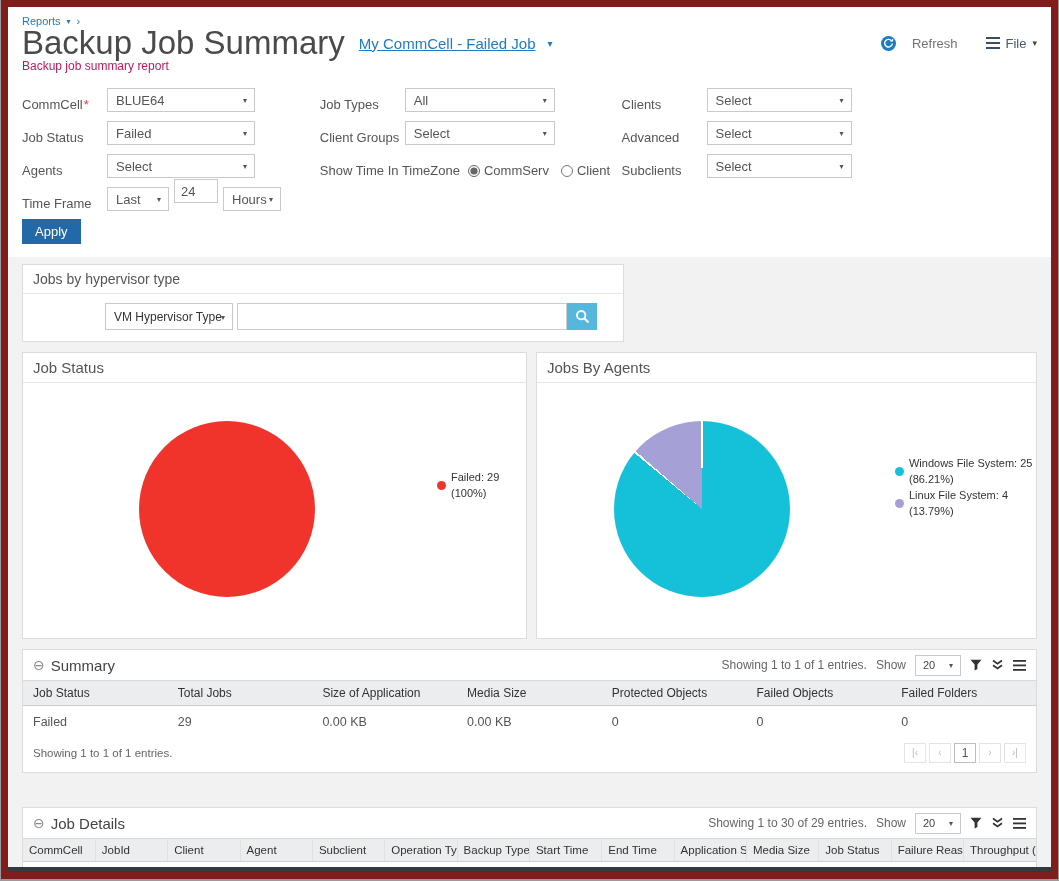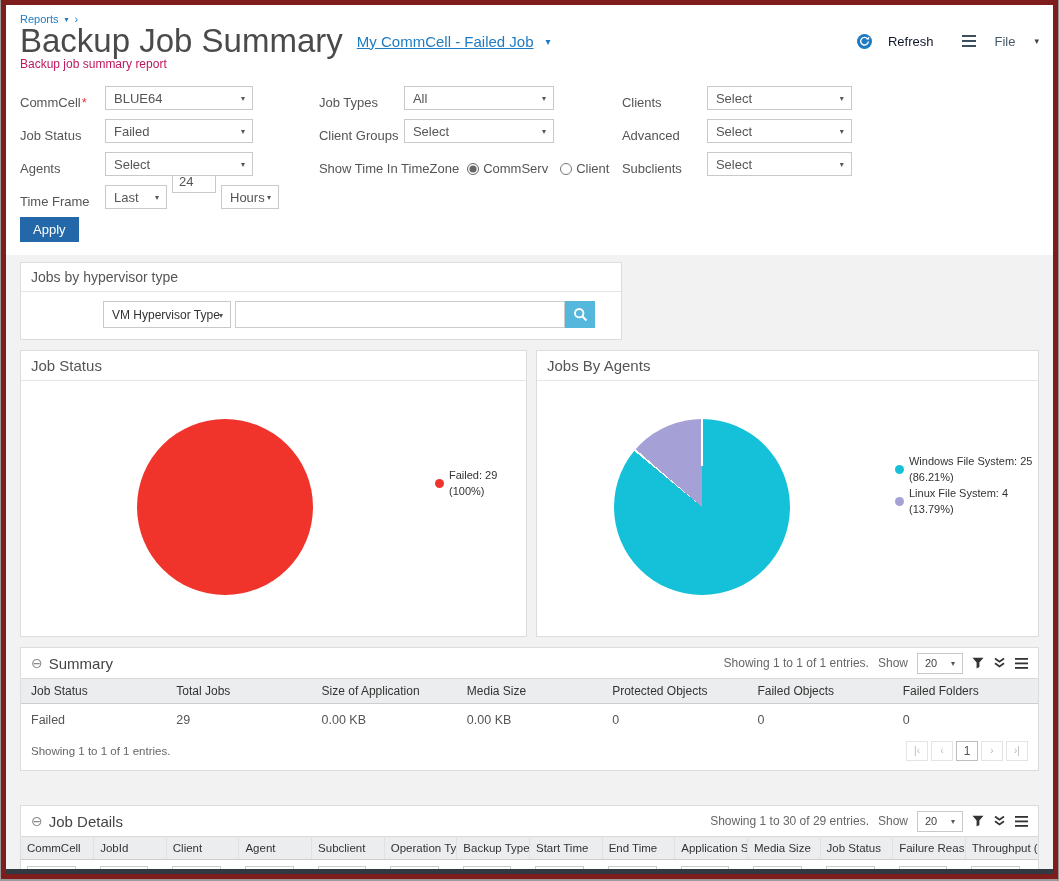--- a/index.html
+++ b/index.html
@@ -1,46 +1,46 @@
 <!DOCTYPE html>
 <html><head>
 <meta charset="utf-8">
 <style>
   *{box-sizing:border-box;margin:0;padding:0}
   html,body{background:#9a9a9a}
   body{font-family:"Liberation Sans","DejaVu Sans",sans-serif}
-  .app{width:1057px;height:879px;margin:0 auto;border:5px solid #7f1d1d;background:#fff;position:relative;overflow:hidden}
+  .app{width:1057px;height:879px;margin:0 auto;border:7px solid #7f1d1d;background:#fff;position:relative;overflow:hidden}
 
   
   .topbar{padding:8px 14px 0}
   .crumb{font-size:11px;color:#1e7bc1;display:flex;align-items:center;gap:6px}
   .crumb .caret-sm{font-size:8px}
   .title-row{display:flex;align-items:center;margin-top:1px}
   h1{font-size:33px;font-weight:400;color:#4a4a4a;line-height:30px}
   .view-link{font-size:15px;color:#1e7bc1;text-decoration:underline;margin-left:14px;cursor:pointer}
   .link-caret{color:#1e7bc1;font-size:10px;margin-left:12px}
   .top-actions{margin-left:auto;display:flex;align-items:center;gap:28px;font-size:13px}
-  .refresh-btn{color:#0f172a;display:flex;align-items:center;gap:16px;cursor:pointer}
-  .file-btn{color:#44596b;display:flex;align-items:center;gap:19px;cursor:pointer}
+  .refresh-btn{color:#737373;display:flex;align-items:center;gap:16px;cursor:pointer}
+  .file-btn{color:#44596b;display:flex;align-items:center;gap:6px;cursor:pointer}
   .file-btn .caret-sm{font-size:9px;color:#444}
   .subtitle{font-size:12px;color:#be185d;margin-top:1px}
 
   
   .filters{display:flex;padding:6px 14px 0}
   .fcol1{width:301px}.fcol2{width:305px}.fcol3{width:420px}
   .frow{display:flex;align-items:flex-end;height:33px}
   .flabel{width:85px;flex:none;font-size:13px;color:#555}
   .flabel.auto{width:auto;margin-right:8px}
   .req{color:#e23c3c;margin-left:1px}
   .sel{height:24px;border:1px solid #c9c9c9;background:#fff;display:flex;align-items:center;
        padding:0 20px 0 8px;position:relative;font-size:13px;color:#555;cursor:pointer;white-space:nowrap}
   .sel .caret{position:absolute;right:7px;top:50%;transform:translateY(-50%);font-size:8px;color:#555}
   .w148{width:148px}.w150{width:150px}.w145{width:145px}.w62{width:62px}.w58{width:58px}
   .tinput{height:24px;border:1px solid #c9c9c9;font-size:13px;color:#555;padding:0 6px;background:#fff}
-  .tf-num{width:44px;margin:16px 5px}
+  .tf-num{width:44px;margin:8px 5px}
   .radio{display:flex;align-items:center;gap:4px;font-size:13px;color:#555;margin-right:12px;cursor:pointer}
   .radio input{width:12px;height:12px;accent-color:#666}
   .apply-btn{margin:8px 0 0 14px;background:#2368a8;color:#fff;border:none;font-size:13px;
              padding:5px 13px;cursor:pointer}
 
   
   .content{background:#f2f2f2;margin-top:13px;padding:7px 14px 20px;min-height:632px}
   .panel{background:#fff;border:1px solid #dcdcdc}
   .panel-title{font-size:14px;color:#555;padding:6px 10px;border-bottom:1px solid #e6e6e6}
 

